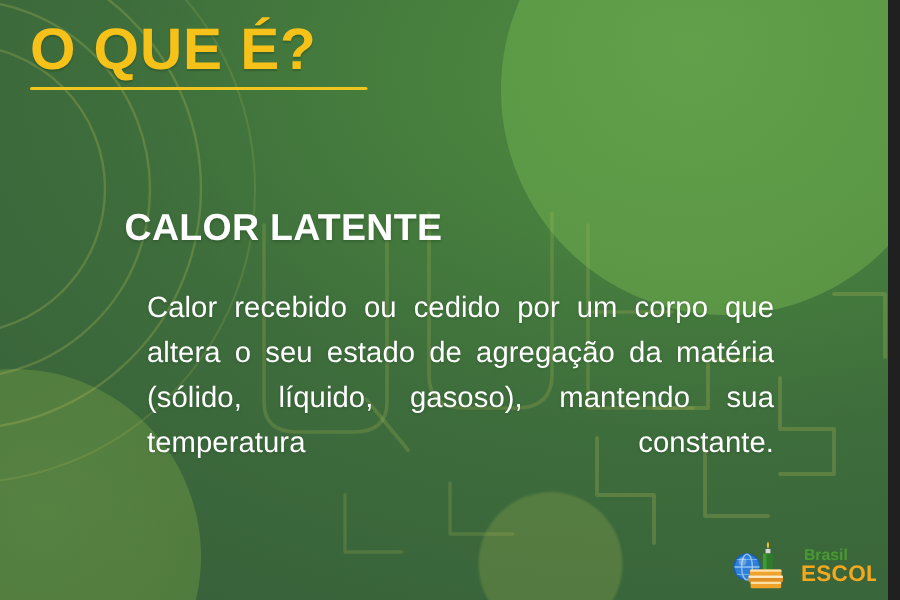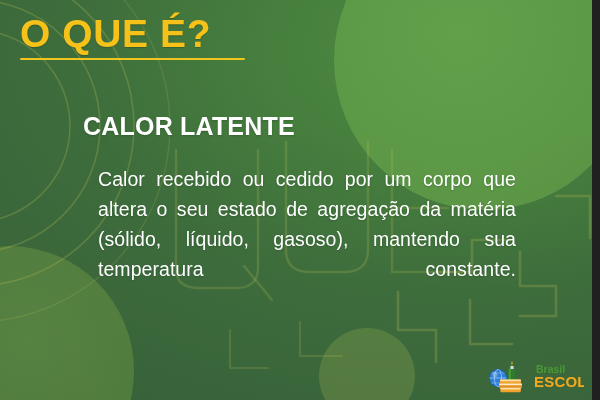--- a/index.html
+++ b/index.html
@@ -95,21 +95,21 @@
     margin-top: 2px;
     height: 2px;
     width: 225px;
     background: #f0c51d;
     border-radius: 1px;
   }
 
   .body-block {
     position: absolute;
     left: 83px;
-    top: 112px;
+    top: 138px;
     width: 448px;
   }
 
   .heading {
     margin: 0 0 24px 0;
     color: #ffffff;
     font-size: 25px;
     line-height: 28px;
     font-weight: 700;
     letter-spacing: 0.2px;

